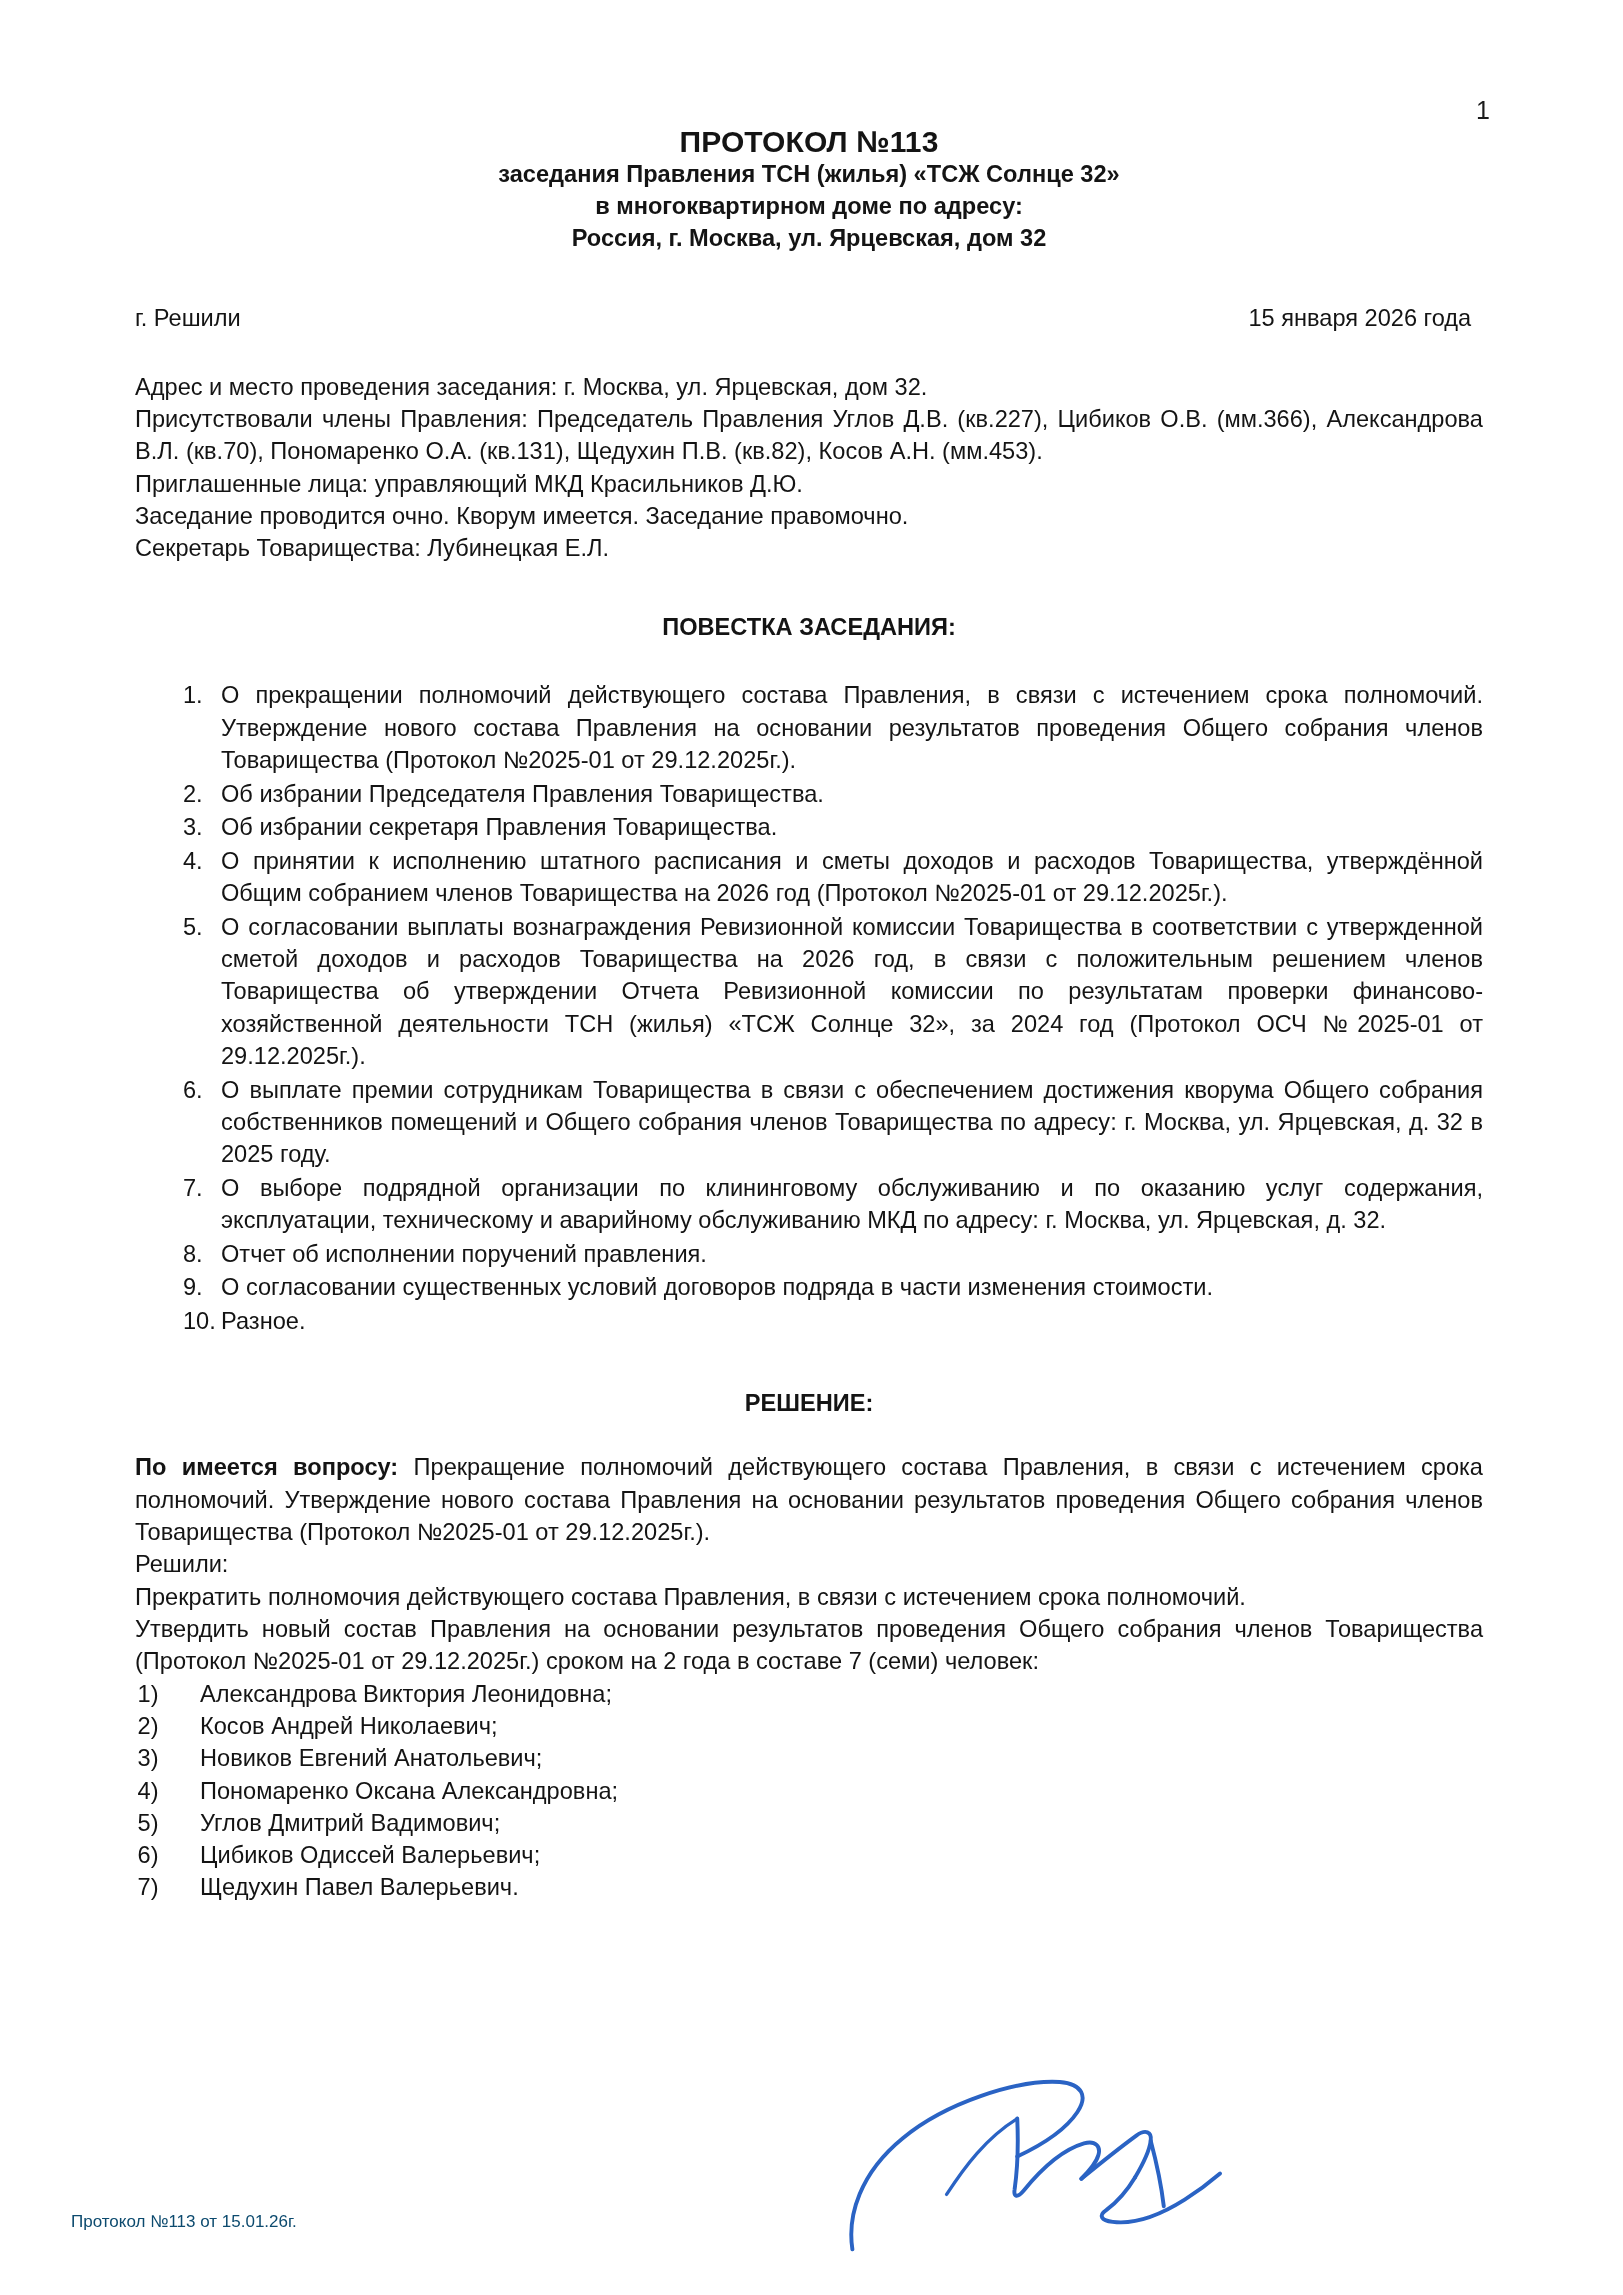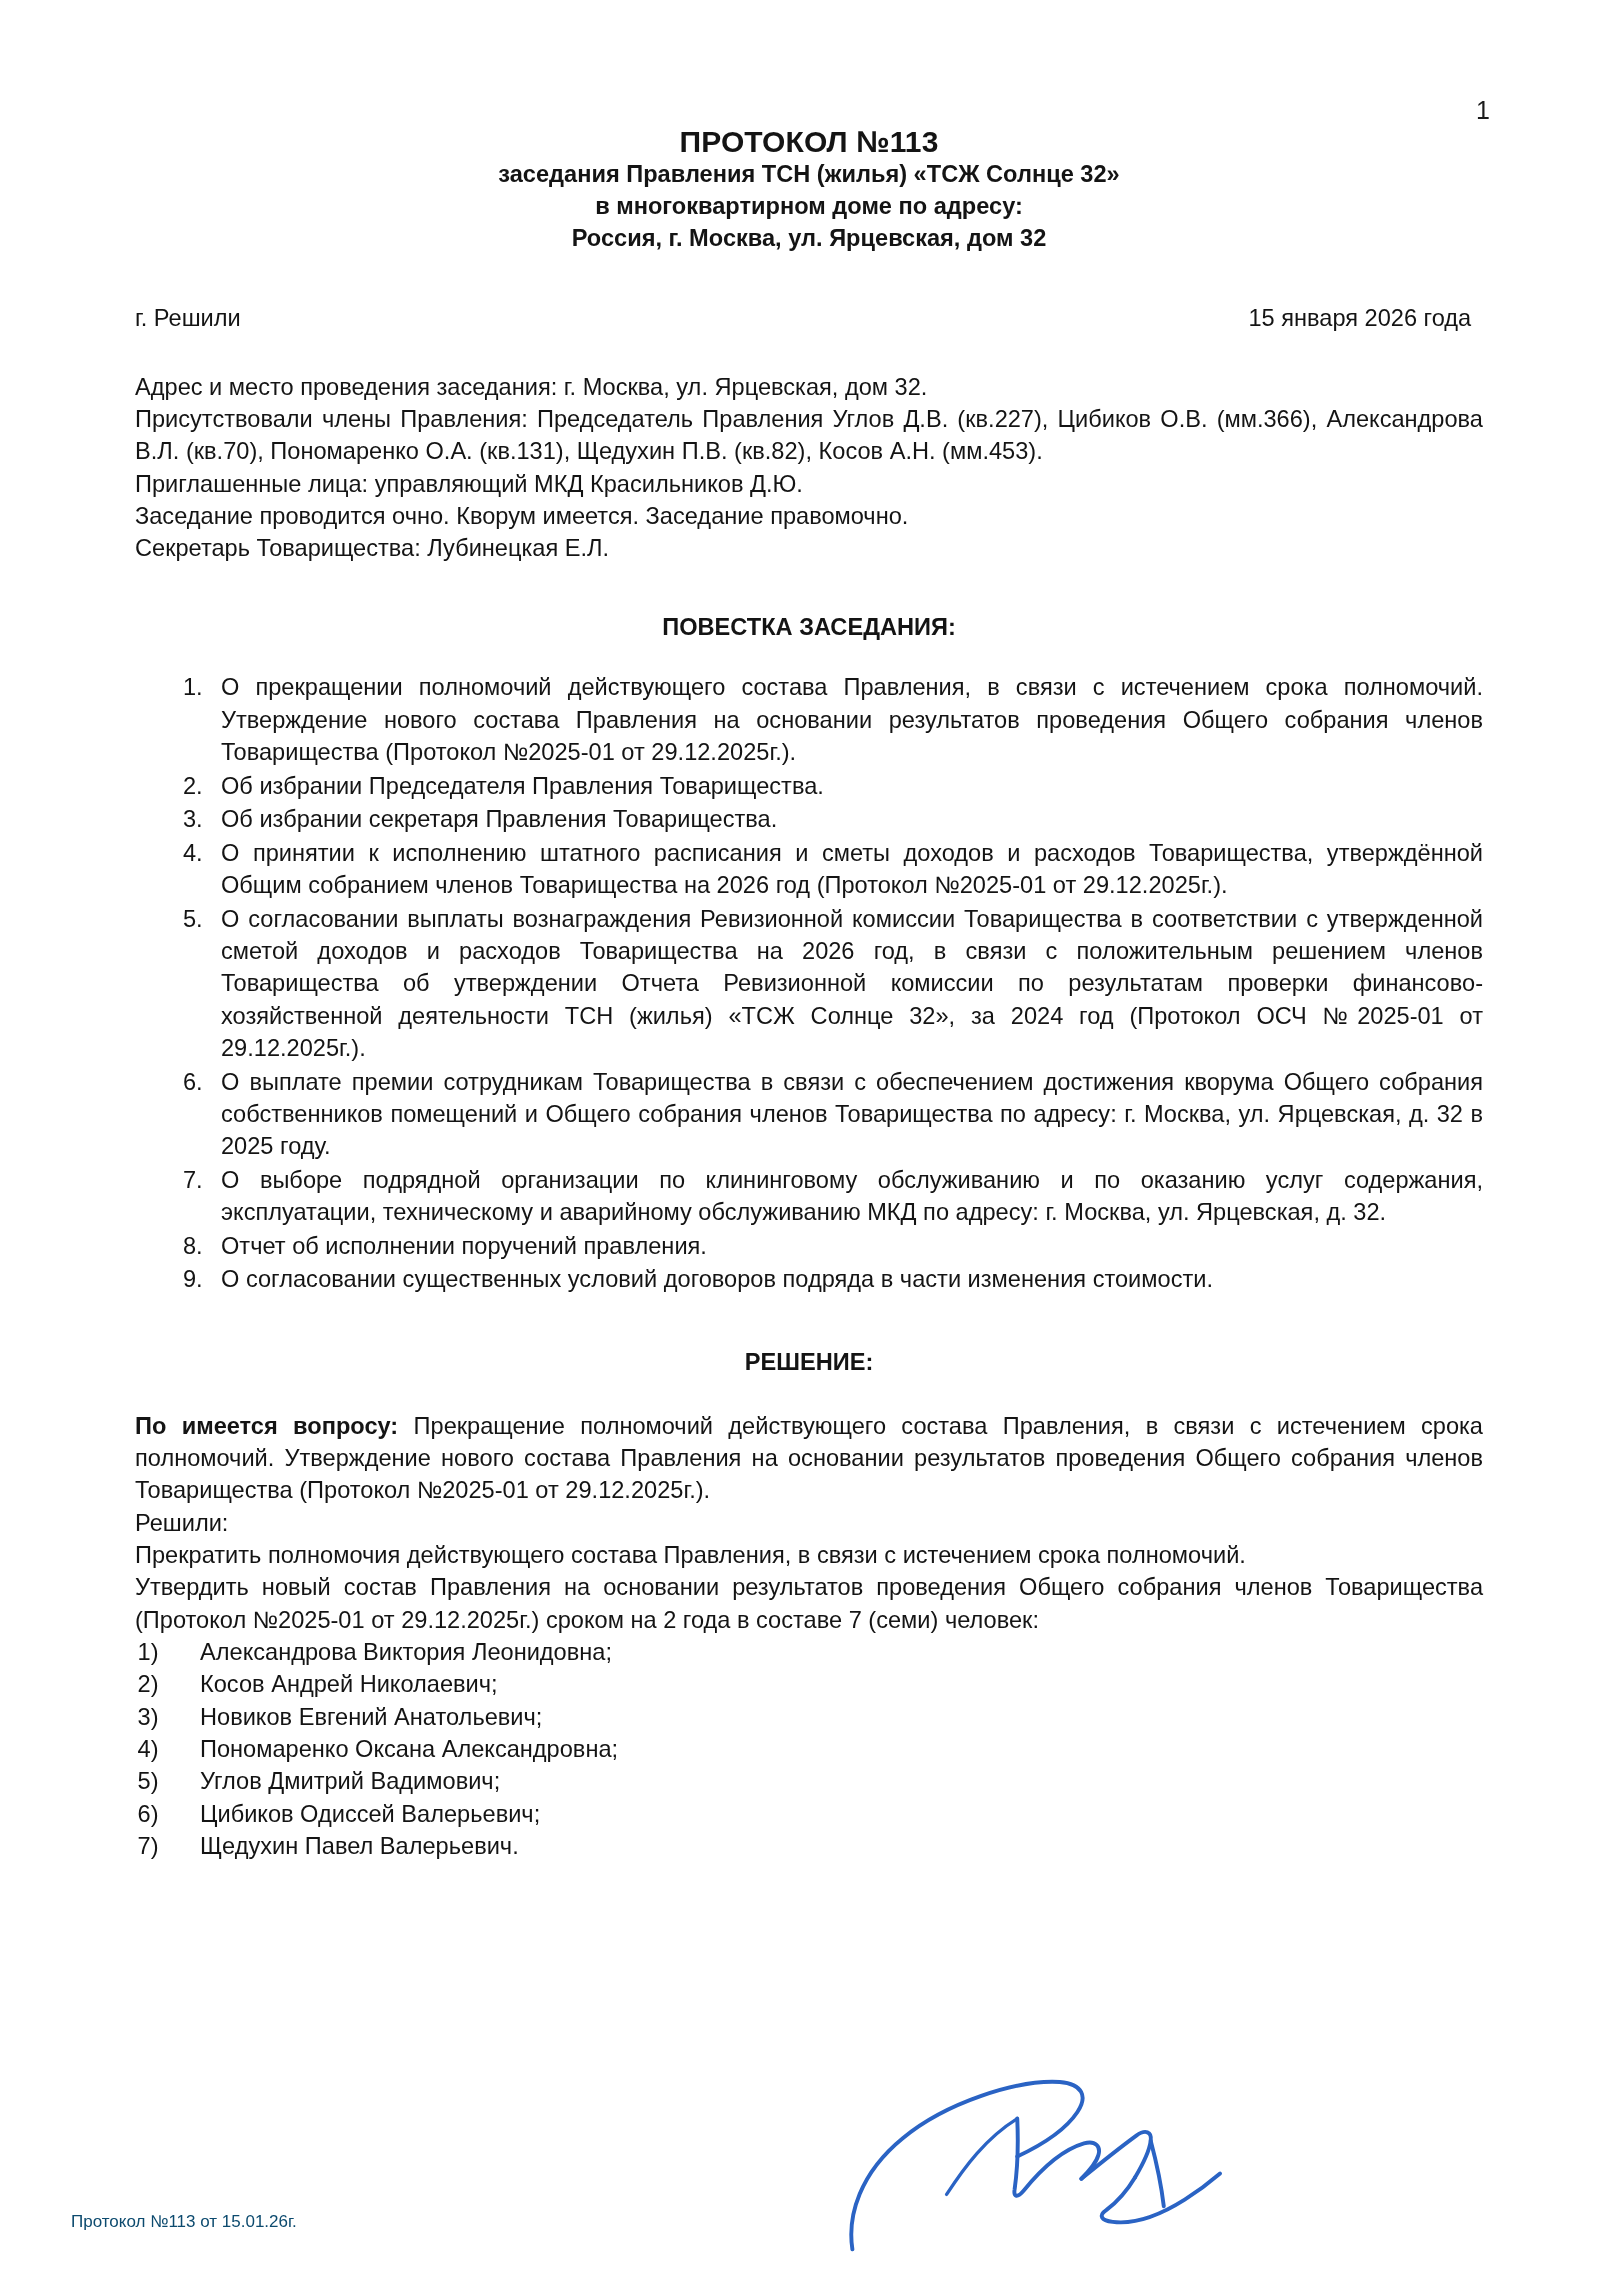--- a/index.html
+++ b/index.html
@@ -70,21 +70,21 @@
     text-align: justify;
     text-justify: inter-word;
   }
   .intro p.nojust { text-align: left; }
 
   .section-head {
     text-align: center;
     font-weight: bold;
     font-size: 23.6px;
     margin-top: 50px;
-    margin-bottom: 30px;
+    margin-bottom: 38px;
   }
   .section-head.decision {
     margin-top: 53px;
     margin-bottom: 34px;
   }
 
   ol.agenda {
     margin: 0;
     padding: 0;
     list-style: none;
@@ -217,20 +217,24 @@
         <span class="num">7.</span>
         <span>О выборе подрядной организации по клининговому обслуживанию и по оказанию услуг содержания, эксплуатации, техническому и аварийному обслуживанию МКД по адресу: г. Москва, ул. Ярцевская, д. 32.</span>
       </li>
       <li class="short">
         <span class="num">8.</span>
         <span>Отчет об исполнении поручений правления.</span>
       </li>
       <li class="short">
         <span class="num">9.</span>
         <span>О согласовании существенных условий договоров подряда в части изменения стоимости.</span>
+      </li>
+      <li class="short">
+        <span class="num">10.</span>
+        <span>Разное.</span>
       </li>
     </ol>
 
     <div class="section-head decision">РЕШЕНИЕ:</div>
 
     <div class="resolution">
       <p><b>По имеется вопросу:</b><span> Прекращение полномочий действующего состава Правления, в связи с истечением срока полномочий. Утверждение нового состава Правления на основании результатов проведения Общего собрания членов Товарищества (Протокол №2025-01 от 29.12.2025г.).</span></p>
       <p class="nojust">Решили:</p>
       <p class="nojust">Прекратить полномочия действующего состава Правления, в связи с истечением срока полномочий.</p>
       <p>Утвердить новый состав Правления на основании результатов проведения Общего собрания членов Товарищества (Протокол №2025-01 от 29.12.2025г.) сроком на 2 года в составе 7 (семи) человек:</p>

